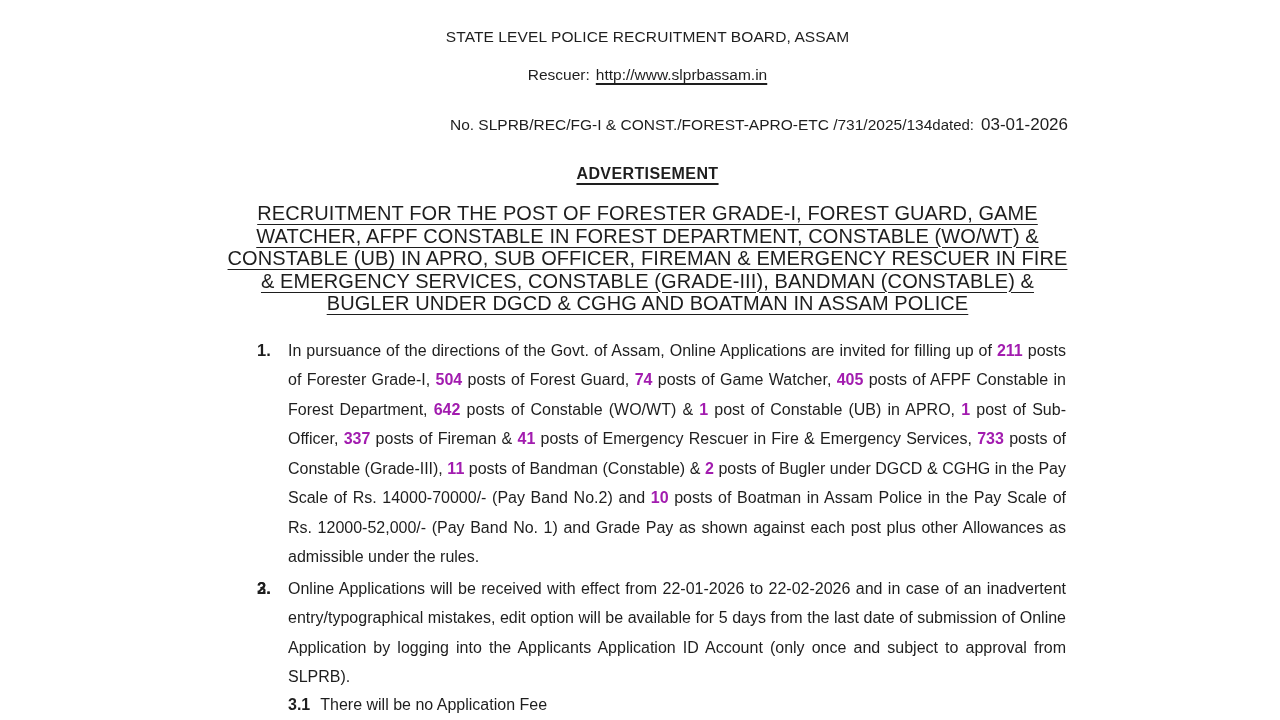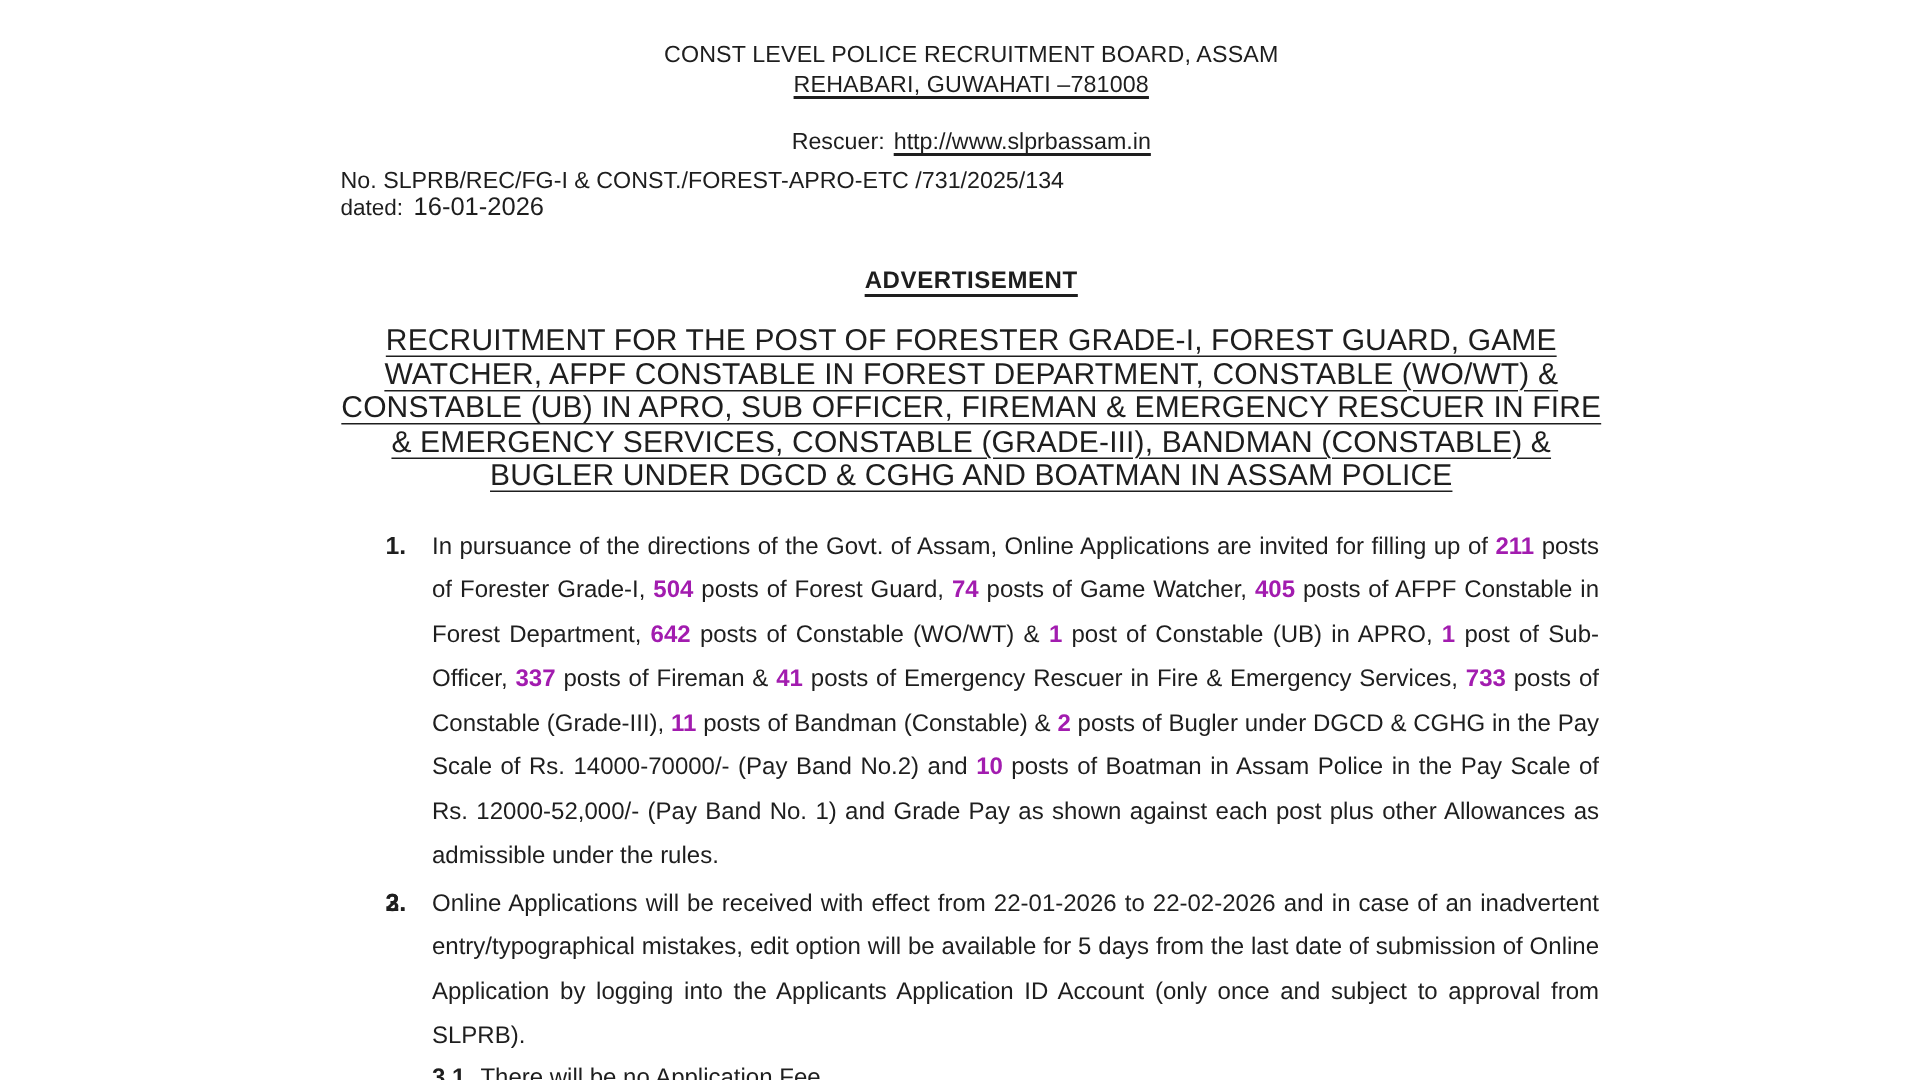--- a/index.html
+++ b/index.html
@@ -42,27 +42,26 @@
   }
   .website-line .label { margin-right: 6px; }
   .website-line a {
     color: #1e1e1e;
     text-decoration: underline;
     text-underline-offset: 3px;
     text-decoration-thickness: 1.5px;
     cursor: pointer;
   }
   .ref-line {
-    margin-top: 8px;
+    margin-top: 32px;
     display: flex;
-    justify-content: center;
+    justify-content: flex-end;
     align-items: baseline;
     font-size: 15.5px;
     line-height: 17px;
-    flex-direction: column;
   }
   .ref-line .dated-label { margin-right: 7px; font-size: 15px; }
   .ref-line .dated-value { font-size: 17px; }
   .adv-title {
     margin-top: 31px;
     text-align: center;
     font-size: 16px;
     line-height: 19px;
   }
   .adv-title span {
@@ -114,32 +113,31 @@
     font-size: 16px;
   }
 </style>
 </head>
 <body>
 
 <div class="page">
   <div class="content">
 
     <div class="org-block">
-      <div>CONST LEVEL POLICE RECRUITMENT BOARD, ASSAM</div>
-      <div class="underline">REHABARI, GUWAHATI –781008</div>
+      <div>STATE LEVEL POLICE RECRUITMENT BOARD, ASSAM</div>
     </div>
 
     <div class="website-line">
       <span class="label">Rescuer:</span><a>http://www.slprbassam.in</a>
     </div>
 
     <div class="ref-line">
       <span>No. SLPRB/REC/FG-I &amp; CONST./FOREST-APRO-ETC /731/2025/134</span>
       <span>
-        <span class="dated-label">dated:</span><span class="dated-value">16-01-2026</span>
+        <span class="dated-label">dated:</span><span class="dated-value">03-01-2026</span>
       </span>
     </div>
 
     <div class="adv-title">
       <span>ADVERTISEMENT</span>
     </div>
 
     <div class="heading">RECRUITMENT FOR THE POST OF FORESTER GRADE-I, FOREST GUARD, GAME WATCHER, AFPF CONSTABLE IN FOREST DEPARTMENT, CONSTABLE (WO/WT) &amp; CONSTABLE (UB) IN APRO, SUB OFFICER, FIREMAN &amp; EMERGENCY RESCUER IN FIRE &amp; EMERGENCY SERVICES, CONSTABLE (GRADE-III), BANDMAN (CONSTABLE) &amp; BUGLER UNDER DGCD &amp; CGHG AND BOATMAN IN ASSAM POLICE</div>
 
     <div class="items" id="items">

